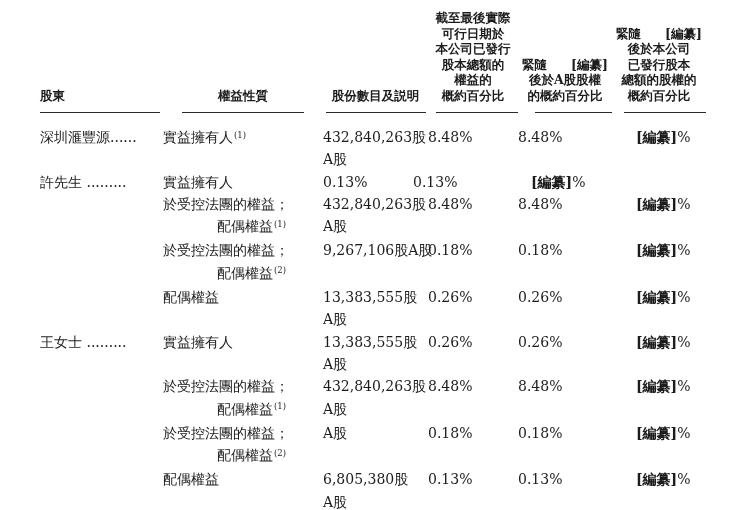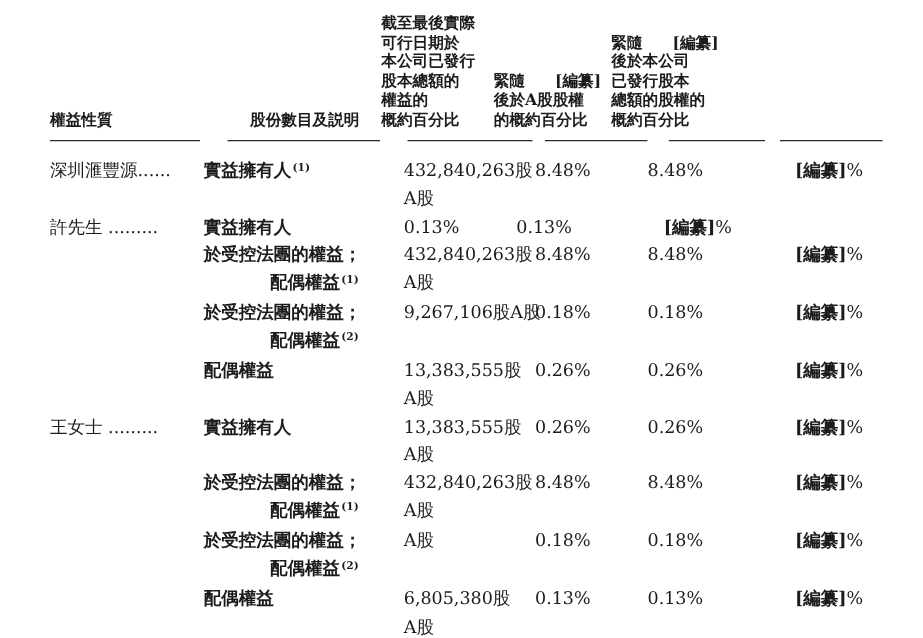--- a/index.html
+++ b/index.html
@@ -3,30 +3,30 @@
 <meta charset="utf-8">
 <style>
   html,body{margin:0;padding:0;background:#fff;}
   .page{
     position:relative;width:738px;height:510px;background:#fff;overflow:hidden;
     font-family:"DejaVu Serif","Liberation Serif",serif;color:#1c1c1c;
   }
   .tbl{position:absolute;left:40px;top:0;width:666px;}
   
   .c1{width:123px;}
-  .c2{width:160px;font-weight:bold;}
+  .c2{width:160px;}
   .c3{width:105px;}
   .c4{width:90px;}
   .c5{width:94px;}
   .c6{width:94px;}
   
   .hdr{display:flex;align-items:flex-end;height:103px;}
   .hcell{font-weight:bold;font-size:12.5px;line-height:15.5px;}
   .hcell.left{text-align:left;}
-  .hcell.center{text-align:left;}
+  .hcell.center{text-align:center;}
   .hline{white-space:nowrap;}
   
   .rules{display:flex;margin-top:9px;}
   .rcell{display:flex;}
   .rule{height:1px;background:#2b2b2b;}
   .rule.w120{width:120px;margin-right:auto;}
   .rule.w122{width:122px;margin:0 auto;}
   .rule.w100{width:100px;margin:0 auto;}
   .rule.w82r{width:82px;margin-left:auto;}
   .rule.w77r{width:77px;margin-left:auto;}
@@ -41,20 +41,23 @@
   .sup{font-size:8.5px;position:relative;top:-4.5px;margin-left:1px;}
   .b{font-weight:bold;padding-left:24px;}
 </style>
 </head>
 <body>
 
 <div class="page">
   <div class="tbl">
 
     <div class="hdr">
+      <div class="hcell left c1">
+        <div class="hline">股東</div>
+      </div>
       <div class="hcell center c2">
         <div class="hline">權益性質</div>
       </div>
       <div class="hcell center c3">
         <div class="hline">股份數目及説明</div>
       </div>
       <div class="hcell center c4">
           <div class="hline">截至最後實際</div>
           <div class="hline">可行日期於</div>
           <div class="hline">本公司已發行</div>

